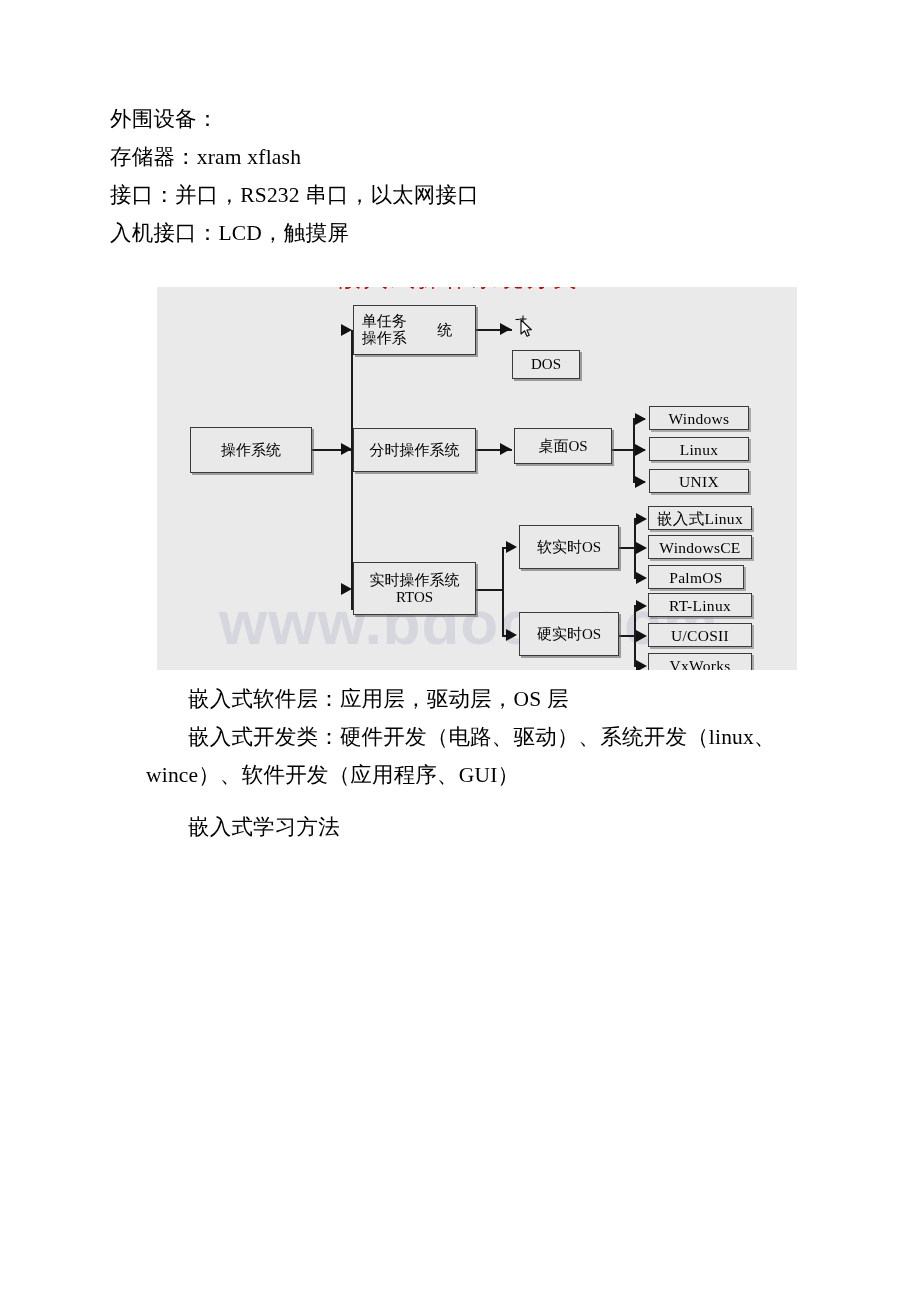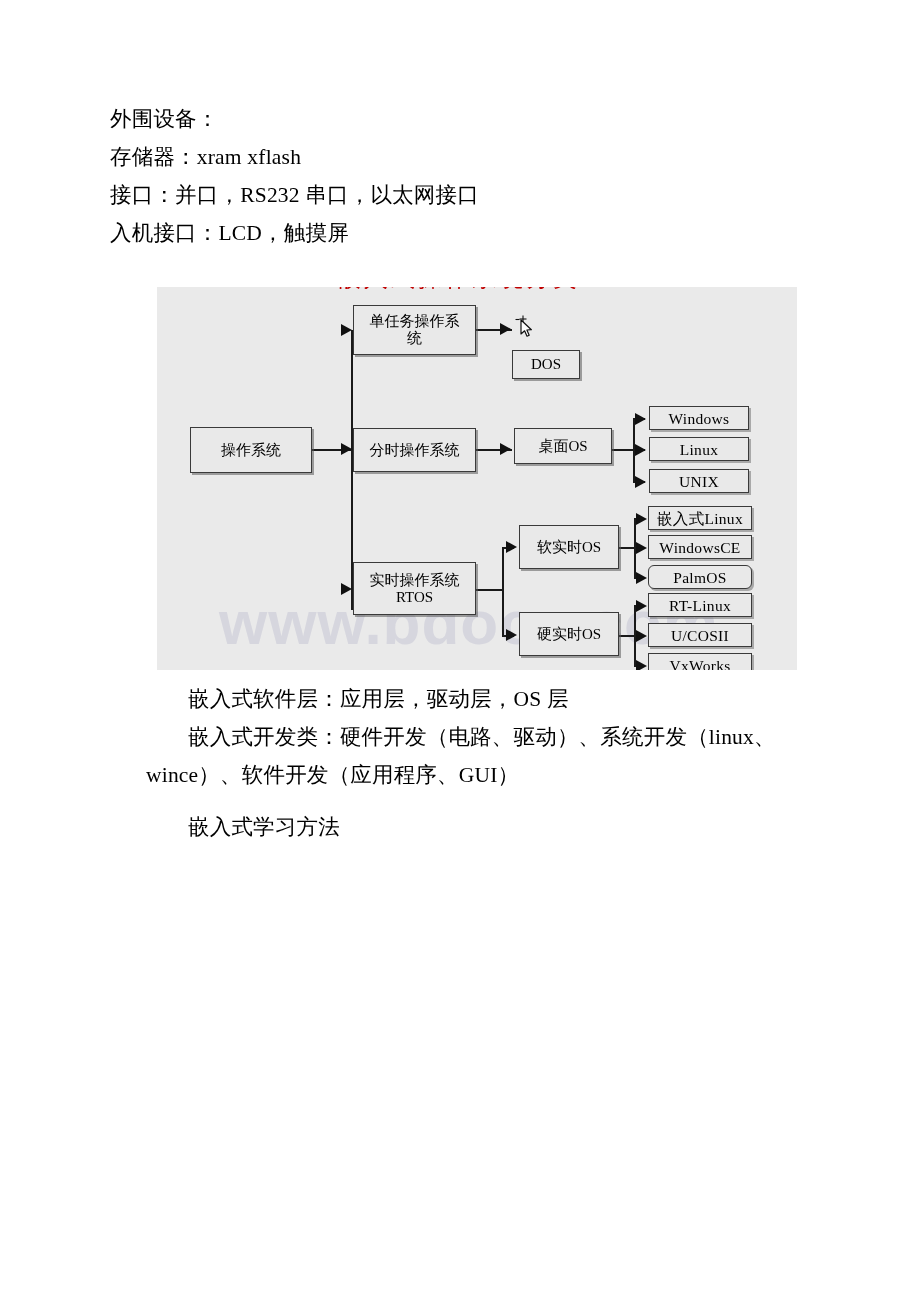--- a/index.html
+++ b/index.html
@@ -167,21 +167,21 @@
 
     <div class="node" style="left:33px; top:140px; width:122px; height:46px;">
       <span class="lbl">操作系统</span>
     </div>
 
     <div class="ln h" style="left:155px; top:162px; width:40px;"></div>
     <div class="ln v" style="left:194px; top:43px; height:280px;"></div>
 
     <div class="ln h" style="left:194px; top:43px; width:14px;"></div>
     <div class="arrow" style="left:184px; top:37px;"></div>
-    <div class="node" style="left:196px; top:18px; width:123px; height:50px; flex-direction:column; justify-content:center;">
+    <div class="node" style="left:196px; top:18px; width:123px; height:50px; flex-direction:row; justify-content:center;">
       <span class="lbl">单任务操作系</span>
       <span class="lbl">统</span>
     </div>
 
     <div class="ln h" style="left:319px; top:42px; width:36px;"></div>
     <div class="arrow" style="left:343px; top:36px;"></div>
     <div class="node" style="left:355px; top:28px; width:68px; height:29px;margin-top:35px;">
       <span class="lbl">DOS</span>
     </div>
 
@@ -253,21 +253,21 @@
     <div class="node leaf" style="left:491px; top:219px; width:104px; height:24px;">
       <span class="lbl">嵌入式Linux</span>
     </div>
     <div class="ln h" style="left:477px; top:260px; width:10px;"></div>
     <div class="arrow" style="left:479px; top:255px;"></div>
     <div class="node leaf" style="left:491px; top:248px; width:104px; height:24px;">
       <span class="lbl">WindowsCE</span>
     </div>
     <div class="ln h" style="left:477px; top:290px; width:10px;"></div>
     <div class="arrow" style="left:479px; top:285px;"></div>
-    <div class="node leaf" style="left:491px; top:278px; width:104px; height:24px;border-radius:6px;">
+    <div class="node leaf" style="left:491px; top:278px; width:96px; height:24px;">
       <span class="lbl">PalmOS</span>
     </div>
 
     <div class="ln h" style="left:462px; top:348px; width:16px;"></div>
     <div class="ln v" style="left:477px; top:318px; height:60px;"></div>
     <div class="ln h" style="left:477px; top:318px; width:10px;"></div>
     <div class="arrow" style="left:479px; top:313px;"></div>
     <div class="node leaf" style="left:491px; top:306px; width:104px; height:24px;">
       <span class="lbl">RT-Linux</span>
     </div>

